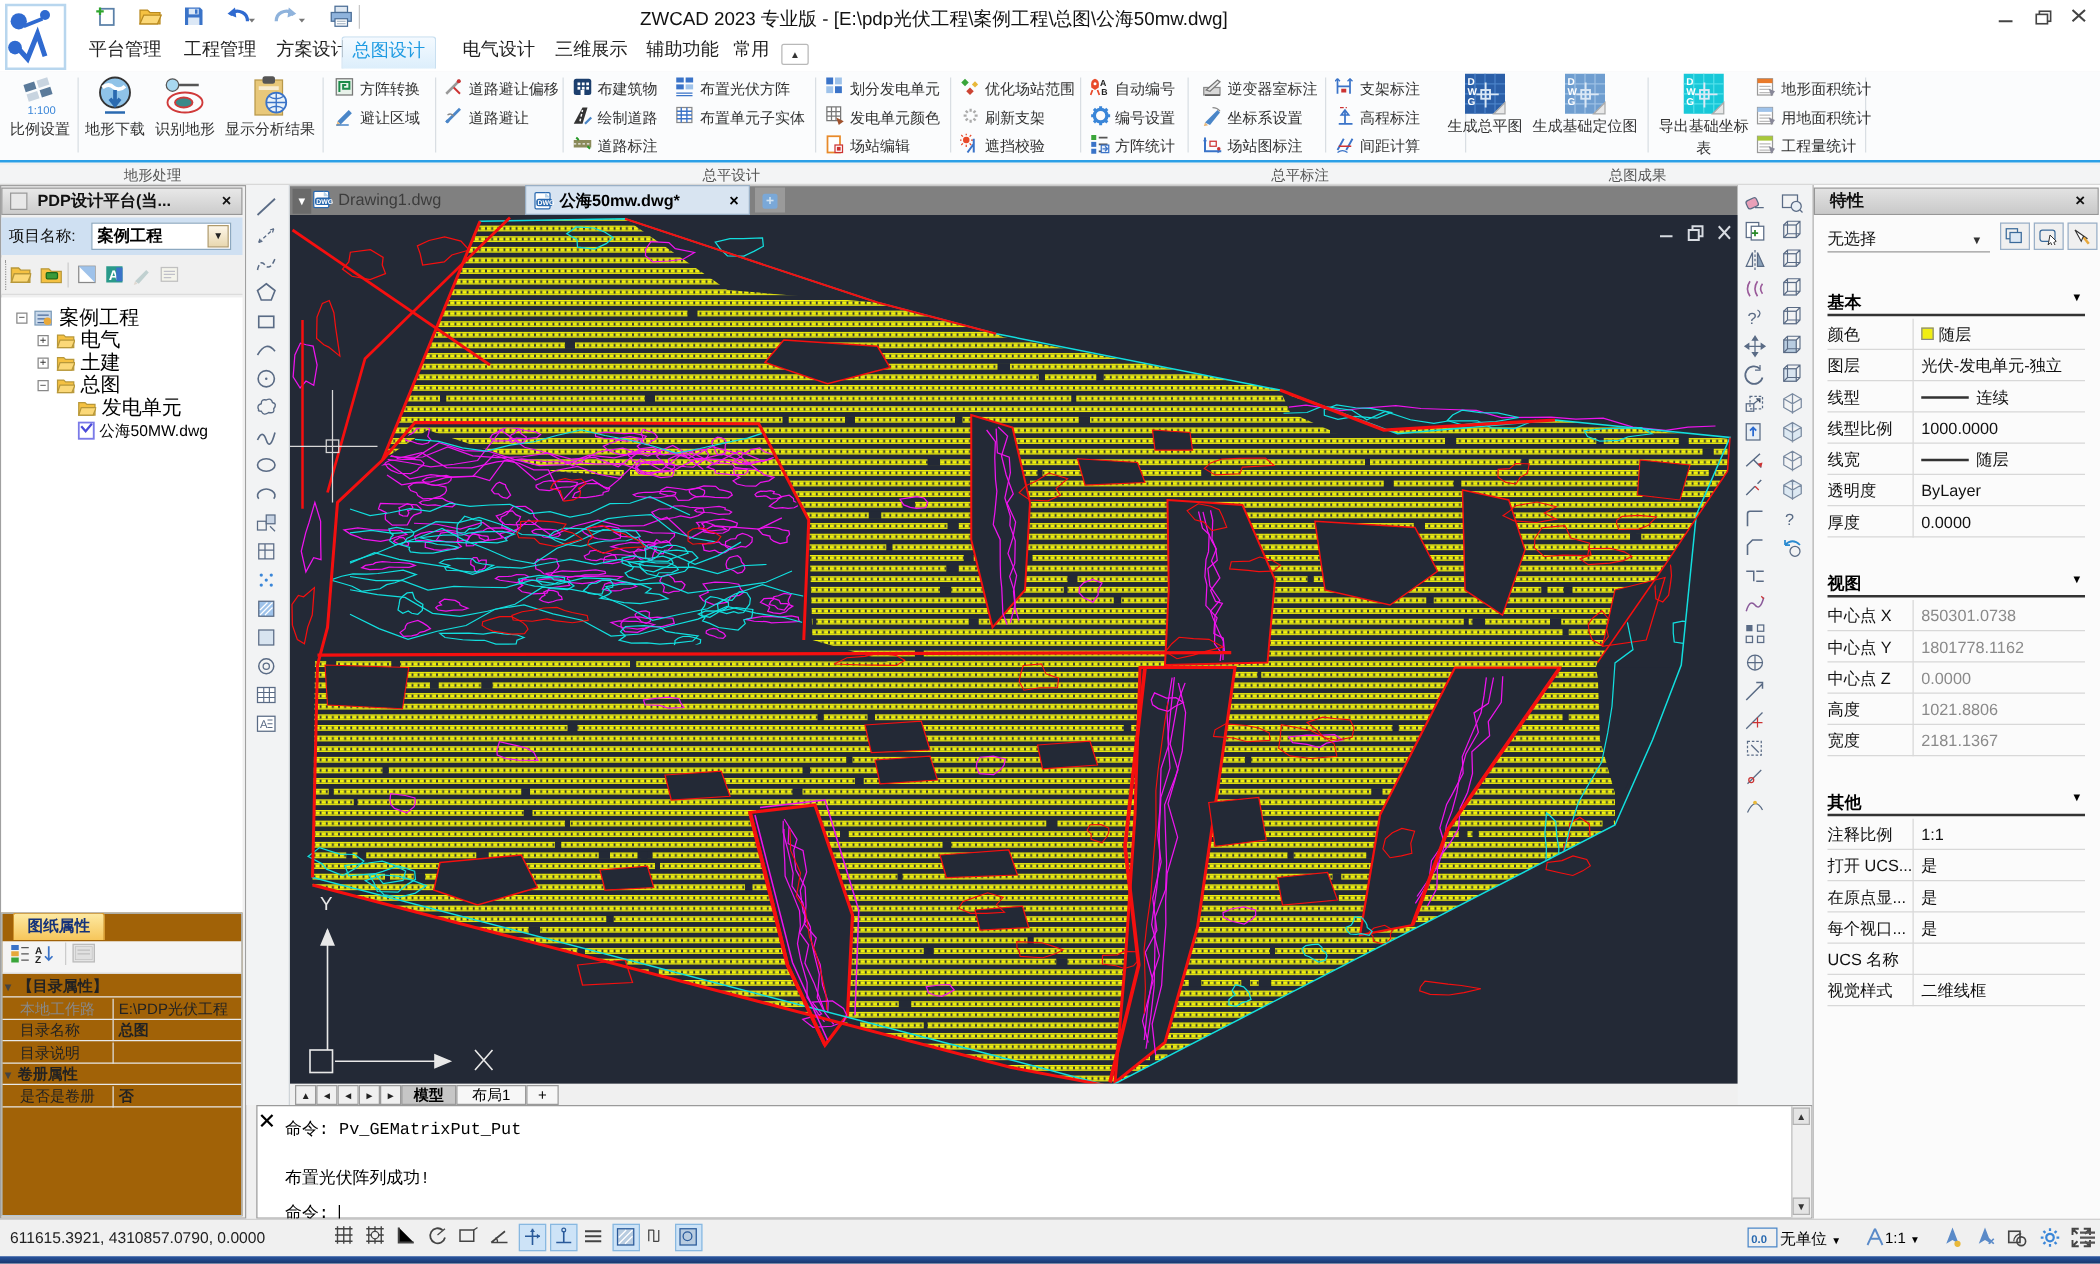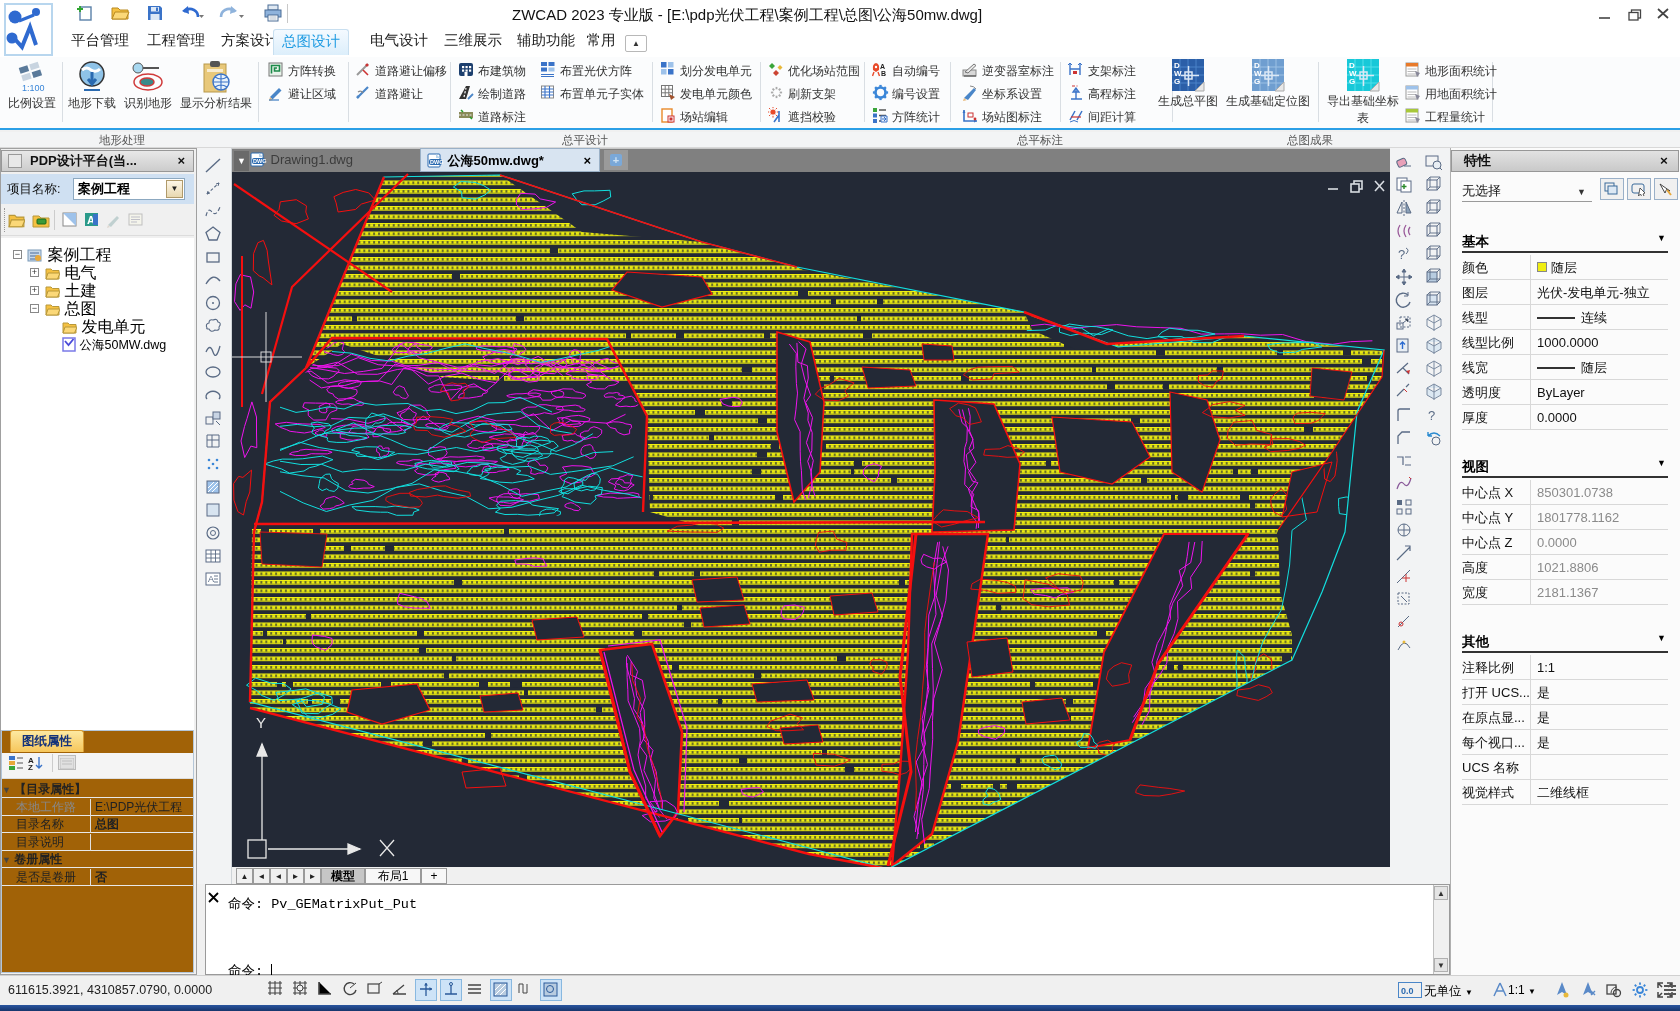--- a/index.html
+++ b/index.html
@@ -1265,20 +1265,21 @@
 <div class="mbtn" style="left:287px;top:868px">►</div>
 <div class="mbtn" style="left:304px;top:868px">►</div>
 <div class="mtab" style="left:321px;top:868px;width:44px;background:#c6c6c6;font-weight:bold">模型</div>
 <div class="mtab" style="left:365px;top:868px;width:56px">布局1</div>
 <div class="mtab" style="left:421px;top:868px;width:26px">+</div>
 <div class="abs" id="cmdarea"></div>
 <div class="abs" style="left:208px;top:890px;width:12px;height:12px"><svg width="12" height="12">
         <path d="M1 1 L10 10 M10 1 L1 10" stroke="#000" stroke-width="1.8"></path>
       </svg></div>
 <div class="abs" style="left:228px;top:895px;width:1000px;height:19px;font-family:'Liberation Mono',monospace;font-size:13.5px;line-height:19px;white-space:pre">命令: Pv_GEMatrixPut_Put</div>
+<div class="abs" style="left:228px;top:934.4000000000001px;width:1000px;height:19px;font-family:'Liberation Mono',monospace;font-size:13.5px;line-height:19px;white-space:pre">布置光伏阵列成功!</div>
 <div class="abs" style="left:228px;top:962px;width:300px;height:19px;font-family:'Liberation Mono',monospace;font-size:13.5px;line-height:19px">命令: <span style="border-left:1.5px solid #000">&nbsp;</span></div>
 <div class="abs" id="cmdscroll" style="left:1433px;top:885px;width:16px;height:89px;background:#f0f0f0;border-left:1px solid #c0c0c0"></div>
 <div class="abs" style="left:1434px;top:886px;width:14px;height:14px;background:#e4e4e4;border:1px solid #b0b0b0;text-align:center;line-height:13px;font-size:8px;color:#333">▲</div>
 <div class="abs" style="left:1434px;top:958px;width:14px;height:14px;background:#e4e4e4;border:1px solid #b0b0b0;text-align:center;line-height:13px;font-size:8px;color:#333">▼</div>
 <div class="abs" style="left:1450px;top:148px;width:230px;height:827px;background:#fbfbfb;border-left:1px solid #b0b0b0"></div>
 <div class="abs" style="left:1451px;top:150px;width:228px;height:22px;background:linear-gradient(#e2e2e2,#c9c9c9);border:1px solid #979797;font-weight:bold;font-size:13.5px;color:#111;line-height:20px;padding-left:12px">特性<span style="position:absolute;right:10px;font-weight:bold">×</span></div>
 <div class="abs" style="left:1462px;top:180px;width:130px;height:22px;font-size:13px;line-height:22px;color:#111;border-bottom:1px solid #9a9a9a">无选择<span style="position:absolute;right:6px;top:1px;font-size:9px;color:#333">▼</span></div>
 <div class="abs" style="left:1600px;top:178px;width:24px;height:22px;background:#f0f0f0;border:1px solid #9ab0c8;text-align:center;padding-top:3px"><svg width="16" height="14">
         <rect x="1" y="1" width="9" height="8" fill="none" stroke="#3a6a9a"></rect>
         <rect x="4" y="4" width="9" height="8" fill="#dce8f4" stroke="#3a6a9a"></rect>

